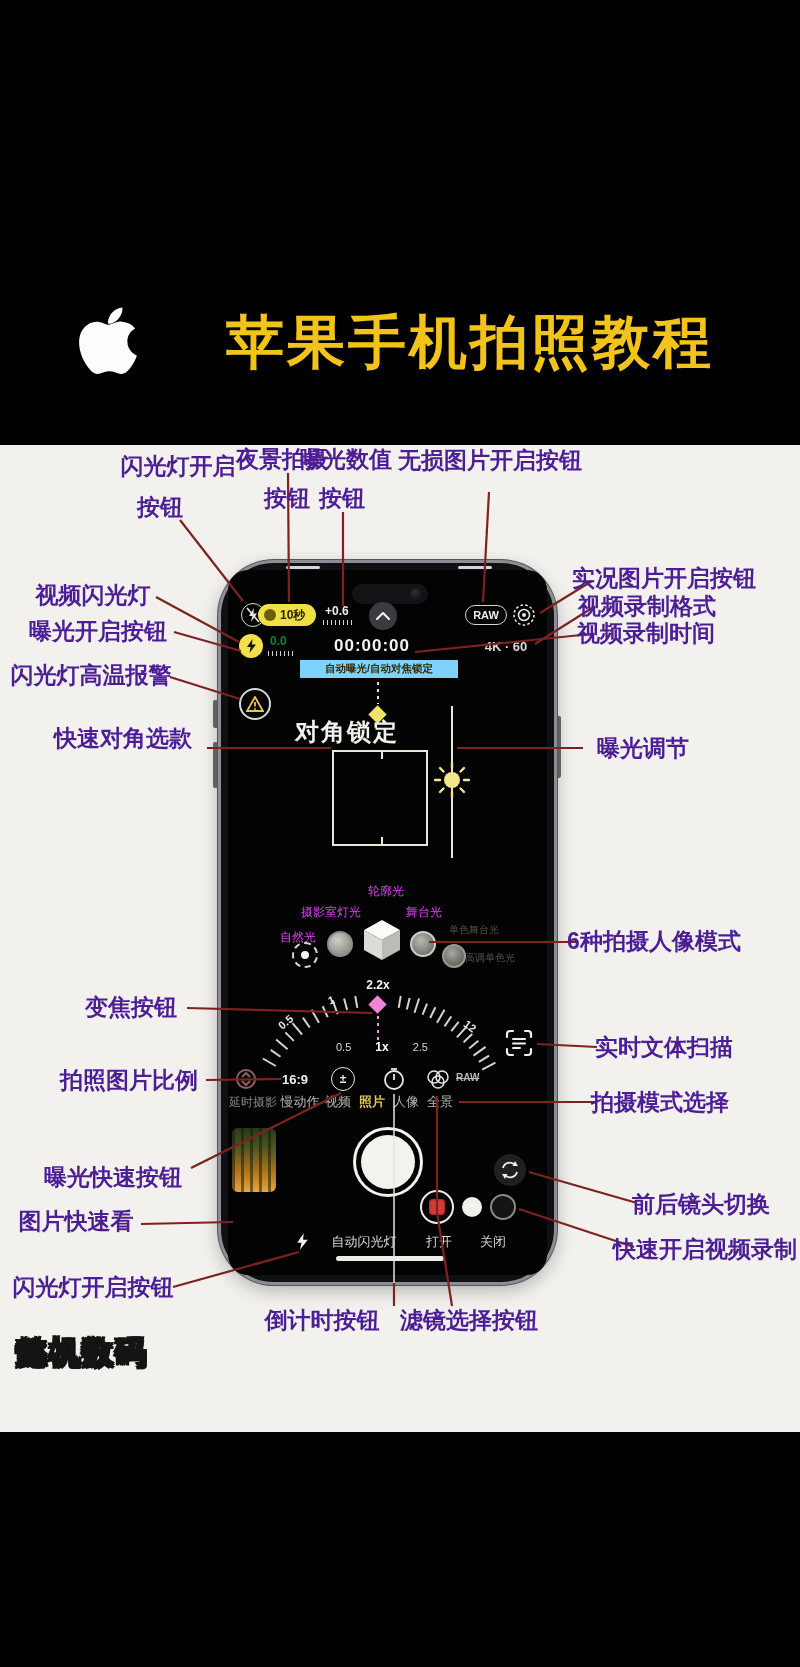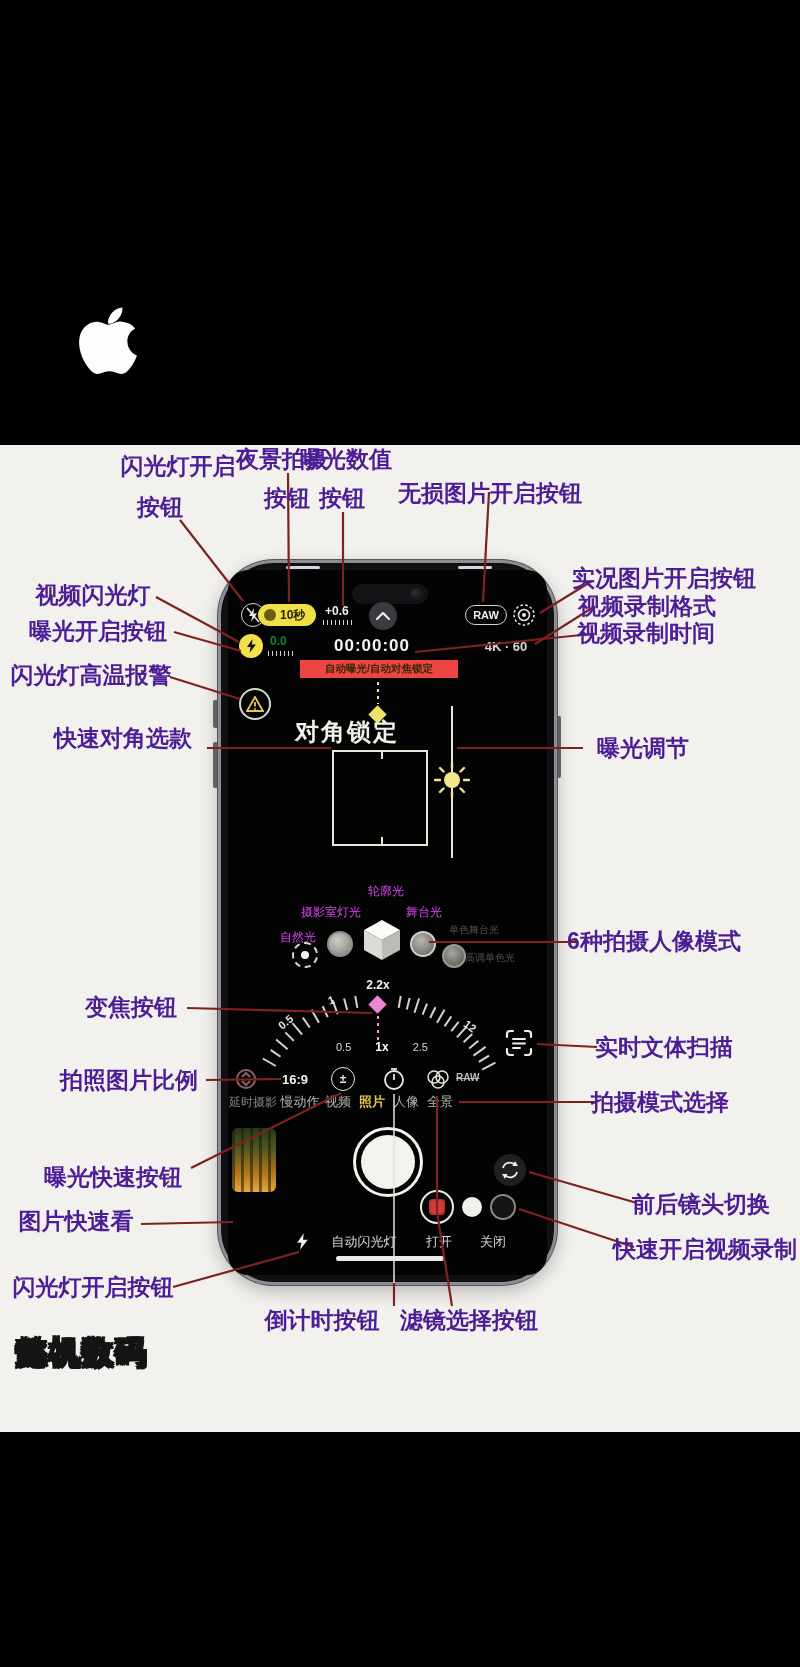--- a/index.html
+++ b/index.html
@@ -29,21 +29,21 @@
     border-radius:12px; display:flex; align-items:center; gap:4px; padding-left:6px;
     font-size:12px; font-weight:700; color:#241f00; }
   .moon { width:12px; height:12px; border-radius:50%; background:#6b5e14; }
   .ev { position:absolute; left:97px; top:34px; color:#efefe8; font-size:12px; font-weight:700; }
   .ruler { position:absolute; height:5px; background:repeating-linear-gradient(90deg,#cfcfc8 0 1px,transparent 1px 4px); }
   .raw-pill { position:absolute; left:237px; top:35px; width:42px; height:20px; border:1.5px solid #d6d6d0;
     border-radius:10px; color:#eee; font-size:11px; font-weight:700; display:flex; align-items:center; justify-content:center; }
   .timer { position:absolute; left:84px; top:66px; width:120px; text-align:center; color:#f4f4ef;
     font-size:17px; font-weight:600; letter-spacing:1px; }
   .fmt { position:absolute; left:238px; top:69px; width:80px; text-align:center; color:#d9d9d2; font-size:13px; font-weight:700; }
-  .banner { position:absolute; left:72px; top:90px; width:158px; height:18px; background:#ef4444;
+  .banner { position:absolute; left:72px; top:90px; width:158px; height:18px; background:#7dd3fc;
     color:#312a00; font-size:10.5px; font-weight:700; display:flex; align-items:center; justify-content:center; }
   .ydots { position:absolute; left:149px; top:112px; width:2px; height:22px;
     background:repeating-linear-gradient(180deg,#efe3a0 0 3px,transparent 3px 7px); }
   .diamond { position:absolute; left:143px; top:138px; width:13px; height:13px; background:#efe36b; transform:rotate(45deg); }
   .lock-label { position:absolute; left:39px; top:146px; width:160px; text-align:center; color:#f2f2ec;
     font-size:24px; font-weight:700; letter-spacing:2px; }
   .fsquare { position:absolute; left:104px; top:180px; width:96px; height:96px; border:2px solid #e9e7da; }
   .ftick { position:absolute; left:47px; width:2px; height:9px; background:#e9e7da; }
   .vslider { position:absolute; left:223px; top:136px; width:2px; height:152px; background:#e9e7da; }
   .faint { position:absolute; transform:translate(-50%,-50%); color:#d946ef; font-size:12px; white-space:nowrap; }
@@ -74,20 +74,21 @@
 
 <div class="canvas">
 
   <div class="band" style="top:0; height:445px;"></div>
   <div class="band" style="top:1432px; height:235px;"></div>
 
   <div class="title-row">
     <svg class="apple-logo" viewBox="0 0 170 200">
       <path fill="#fdfdfd" d="M150.37 130.25c-2.45 5.66-5.35 10.87-8.71 15.66-4.58 6.53-8.33 11.05-11.22 13.56-4.48 4.12-9.28 6.23-14.42 6.35-3.69 0-8.14-1.05-13.32-3.18-5.2-2.12-9.97-3.17-14.34-3.17-4.58 0-9.49 1.05-14.75 3.17-5.26 2.13-9.5 3.24-12.74 3.35-4.93.21-9.84-1.96-14.75-6.52-3.13-2.73-7.04-7.41-11.73-14.04-5.03-7.08-9.17-15.29-12.41-24.65C18.5 110.67 16.76 100.88 16.76 91.4c0-10.86 2.35-20.22 7.05-28.07 3.69-6.3 8.6-11.27 14.75-14.92s12.79-5.51 19.95-5.63c3.92 0 9.05 1.21 15.43 3.59 6.36 2.39 10.45 3.6 12.24 3.6 1.34 0 5.88-1.42 13.57-4.24 7.28-2.62 13.42-3.7 18.45-3.28 13.63 1.1 23.87 6.47 30.68 16.15-12.19 7.39-18.22 17.73-18.1 31 .11 10.34 3.86 18.94 11.23 25.77 3.34 3.17 7.07 5.62 11.22 7.36-.9 2.61-1.85 5.11-2.86 7.52zM119.11 12.24c0 8.1-2.96 15.67-8.86 22.67-7.12 8.32-15.73 13.13-25.07 12.37a25.2 25.2 0 0 1-.19-3.07c0-7.78 3.39-16.1 9.4-22.9 3-3.45 6.82-6.31 11.45-8.6 4.62-2.25 8.99-3.5 13.1-3.74.12 1.08.17 2.17.17 3.27z"></path>
     </svg>
+    <div class="title-text">苹果手机拍照教程</div>
   </div>
 
   <div class="sidebtn" style="left:213px; top:700px; width:5px; height:28px;"></div>
   <div class="sidebtn" style="left:213px; top:742px; width:5px; height:46px;"></div>
   <div class="sidebtn" style="left:556px; top:716px; width:5px; height:62px;"></div>
   <div class="phone"></div>
   <div class="antenna" style="left:286px; top:566px; width:34px;"></div>
   <div class="antenna" style="left:458px; top:566px; width:34px;"></div>
 
   <div class="screen">
@@ -368,21 +369,21 @@
     </g>
     <line x1="394" y1="1094" x2="394" y2="1283" stroke="rgba(235,225,225,0.75)" stroke-width="2"></line>
   </svg>
 
   <div class="callout" style="left:178px; top:466px;">闪光灯开启</div>
   <div class="callout" style="left:160px; top:507px;">按钮</div>
   <div class="callout" style="left:282px; top:459px;">夜景拍摄</div>
   <div class="callout" style="left:287px; top:498px;">按钮</div>
   <div class="callout" style="left:346px; top:459px;">曝光数值</div>
   <div class="callout" style="left:342px; top:498px;">按钮</div>
-  <div class="callout" style="left:490px; top:493px;">无损图片开启按钮</div>
+  <div class="callout" style="left:490px; top:460px;">无损图片开启按钮</div>
   <div class="callout" style="left:664px; top:578px;">实况图片开启按钮</div>
   <div class="callout" style="left:647px; top:606px;">视频录制格式</div>
   <div class="callout" style="left:646px; top:633px;">视频录制时间</div>
   <div class="callout" style="left:93px; top:595px;">视频闪光灯</div>
   <div class="callout" style="left:98px; top:631px;">曝光开启按钮</div>
   <div class="callout" style="left:91px; top:675px;">闪光灯高温报警</div>
   <div class="callout" style="left:123px; top:738px;">快速对角选款</div>
   <div class="callout" style="left:643px; top:748px;">曝光调节</div>
   <div class="callout" style="left:654px; top:941px;">6种拍摄人像模式</div>
   <div class="callout" style="left:131px; top:1007px;">变焦按钮</div>

